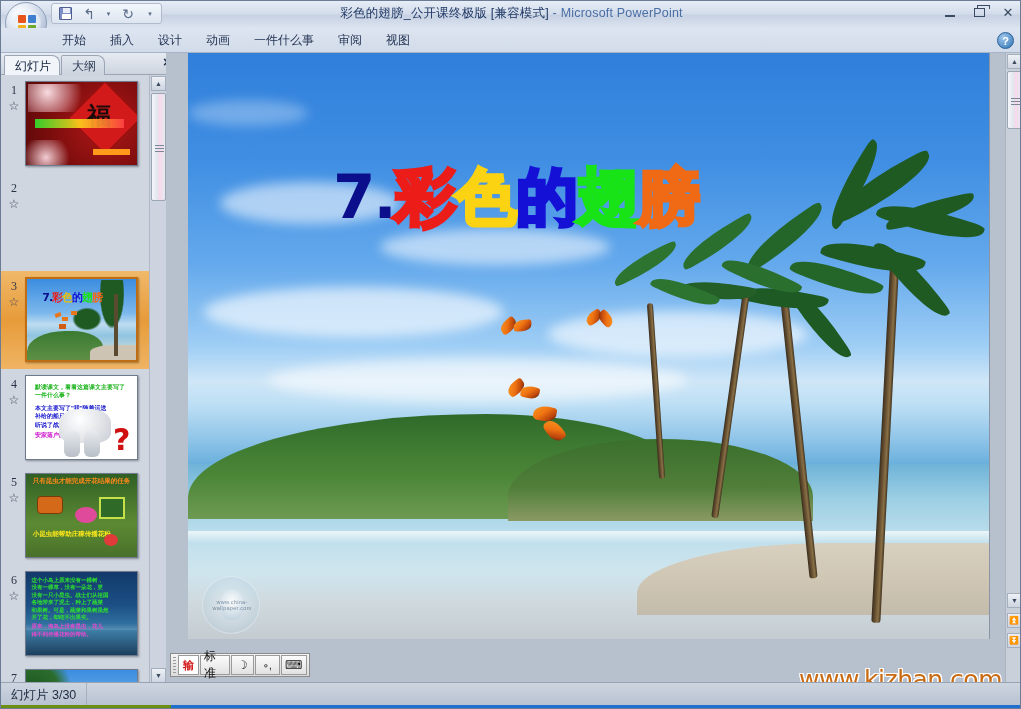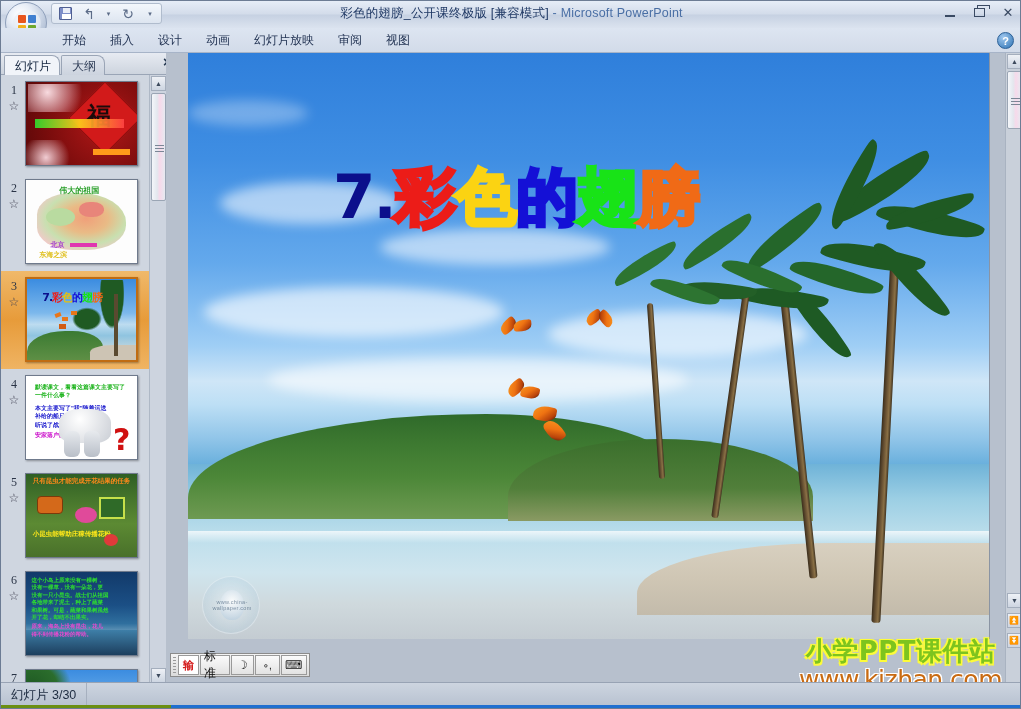--- a/index.html
+++ b/index.html
@@ -377,21 +377,21 @@
         </div>
     </div>
   </div>
 
   <div class="ribbon">
     <div class="tabs" id="ribbon-tabs">
         <div class="tab">开始</div>
         <div class="tab">插入</div>
         <div class="tab">设计</div>
         <div class="tab">动画</div>
-        <div class="tab">幻灯片放映</div>
+        <div class="tab">一件什么事</div>
         <div class="tab">审阅</div>
         <div class="tab">视图</div>
       </div>
     <div class="helpbtn">?</div>
   </div>
 
   <div class="leftpanel">
     <div class="panel-tabs">
       <div class="ptab active">幻灯片</div>
       <div class="ptab inactive">大纲</div>
@@ -408,30 +408,20 @@
             <div style="position:absolute;left:55%;top:22%;width:30px;height:30px;color:#1b0b0b;font-size:24px;font-weight:bold;font-family:'DejaVu Serif',serif">福</div>
             <div style="position:absolute;left:2%;top:2%;width:58%;height:34%;background:radial-gradient(circle at 30% 30%,rgba(255,230,235,.95) 0%,rgba(255,210,220,.4) 45%,transparent 70%)"></div>
             <div style="position:absolute;left:0;bottom:0;width:45%;height:30%;background:radial-gradient(circle at 40% 70%,rgba(255,225,232,.9) 0%,transparent 68%)"></div>
             <div style="position:absolute;left:8%;top:44%;width:80%;height:9px;background:linear-gradient(to right,#2ee02e,#ffd21a,#ff4444);opacity:.9"></div>
             <div style="position:absolute;right:6%;bottom:12%;width:34%;height:6px;background:#ff9a1a"></div>
           </div>
         </div>
         <div class="thumbrow">
           <div class="thumbnum">2</div>
           <div class="thumbstar">☆</div>
-          <div class="thumbimg">
-            <div style="position:absolute;inset:0;background:#fdfdfd"></div>
-            <div style="position:absolute;left:10%;top:16%;width:80%;height:68%;background:radial-gradient(ellipse at 55% 45%,#f0a07a 0%,#e9bb86 32%,#c8e0b0 58%,#f2c9c9 80%,#fce6df 100%);border-radius:38% 52% 44% 40%"></div>
-            <div style="position:absolute;left:18%;top:34%;width:26%;height:22%;background:#b9dba0;border-radius:50%"></div>
-            <div style="position:absolute;left:48%;top:26%;width:22%;height:18%;background:#e8857a;border-radius:45%"></div>
-            <div style="position:absolute;left:30%;top:6%;color:#2aa02a;font-size:8px;font-weight:bold">伟大的祖国</div>
-            <div style="position:absolute;left:22%;top:72%;color:#a33ccf;font-size:7px;font-weight:bold">北京</div>
-            <div style="position:absolute;left:12%;top:84%;color:#e0c020;font-size:7px;font-weight:bold">东海之滨</div>
-            <div style="position:absolute;left:40%;top:76%;width:24%;height:4px;background:#e036b0"></div>
-          </div>
         </div>
         <div class="thumbrow selected">
           <div class="thumbnum">3</div>
           <div class="thumbstar">☆</div>
           <div class="thumbimg sel">
             <div style="position:absolute;inset:0;background:linear-gradient(to bottom,#3b8ce0 0%,#7cb8ec 42%,#bddcf0 56%,#8fc4e0 70%,#c6d8de 88%,#bcc8cf 100%)"></div>
             <div style="position:absolute;left:0;bottom:0;width:70%;height:36%;background:linear-gradient(to bottom,#3a7a32,#5e8f45);border-radius:50% 40% 0 0 / 70% 55% 0 0"></div>
             <div style="position:absolute;right:0;bottom:0;width:42%;height:18%;background:#cdc4b4;border-radius:50% 0 0 0"></div>
             <div style="position:absolute;right:2px;bottom:4px;width:44px;height:76px;background:radial-gradient(ellipse at 50% 18%,#1f5a23 0%,#1f5a23 36%,transparent 40%);"></div>
             <div style="position:absolute;right:18px;bottom:4px;width:4px;height:62px;background:#5a4a30"></div>
@@ -602,21 +592,20 @@
     <div class="ime-btn ime-logo" style="margin-left:5px">
       <span style="color:#d41b1b">输</span>
     </div>
     <div class="ime-btn">标准</div>
     <div class="ime-btn" style="width:24px">☽</div>
     <div class="ime-btn" style="width:26px; font-size:10px">∘,</div>
     <div class="ime-btn" style="width:28px">⌨</div>
   </div>
 
   <div class="wm">
-    <div class="wm-line1">小学PPT课件站</div>
     <div class="wm-line2">www.kjzhan.com</div>
   </div>
 
   <div class="statusbar">
     <div class="status-cell">幻灯片 3/30</div>
     <div class="status-cell status-fill"></div>
     <div class="status-accent"></div>
   </div>
 
 </div>

